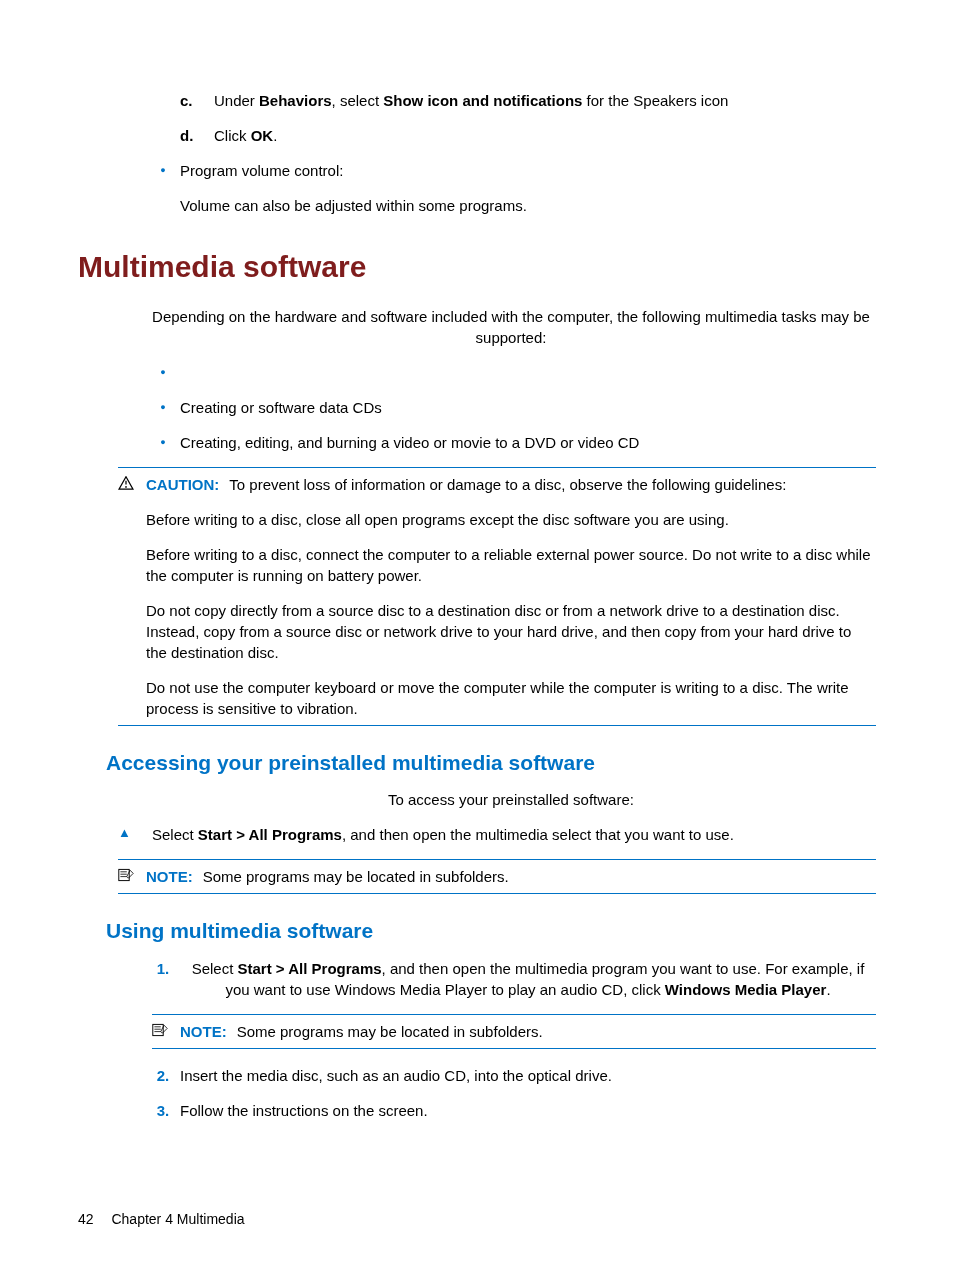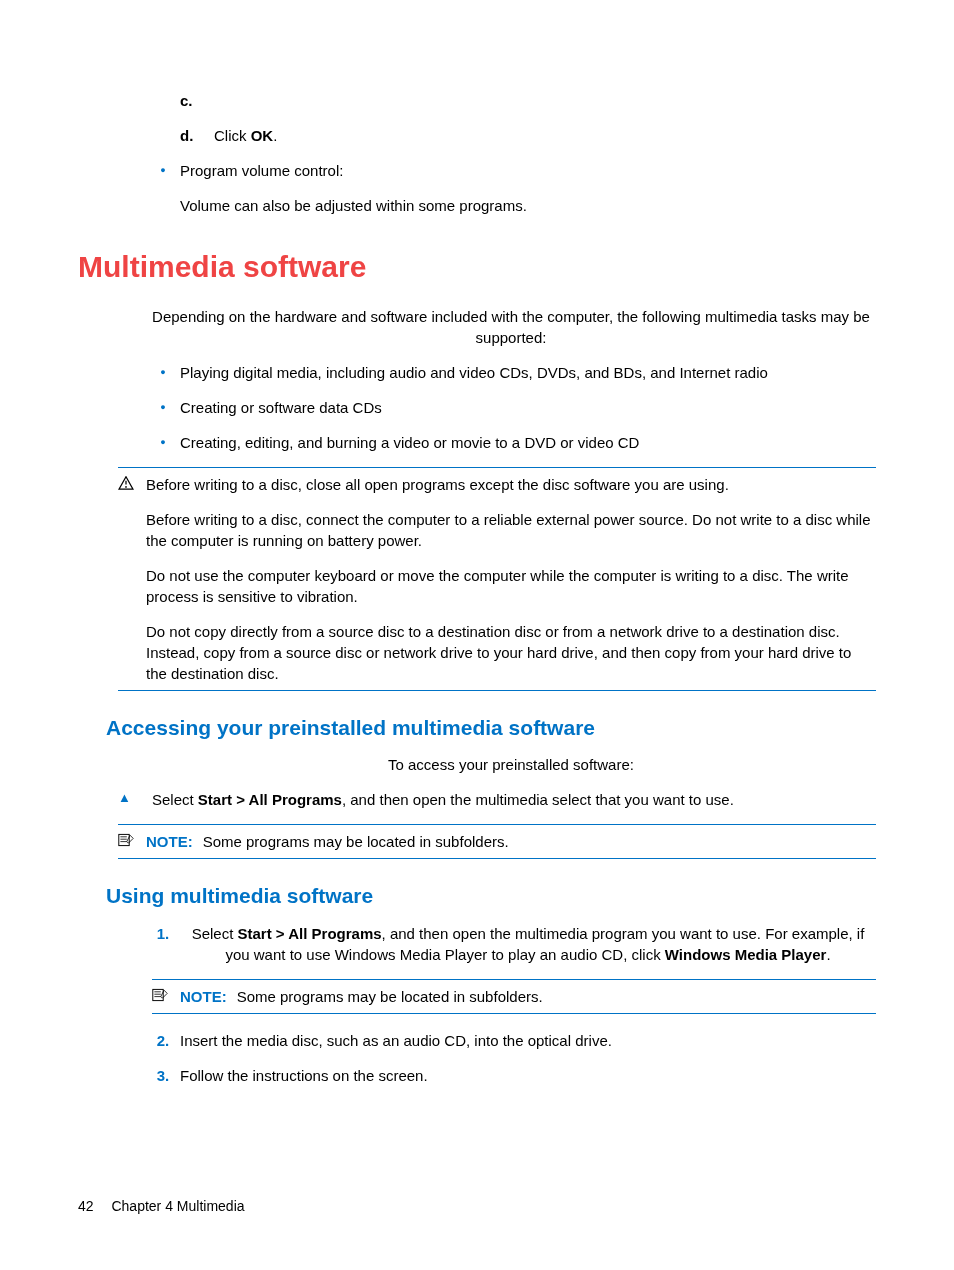--- a/index.html
+++ b/index.html
@@ -18,21 +18,21 @@
   .indent-2 { margin-left: 102px; }
   .para { margin-bottom: 14px; }
   .list-row { display: flex; margin-bottom: 14px; }
   .marker { color: #0073c6; font-weight: bold; width: 34px; flex-shrink: 0; }
   .marker-black { color: #000; font-weight: bold; width: 34px; flex-shrink: 0; }
   .bullet { color: #0073c6; width: 34px; flex-shrink: 0; font-size: 14px; line-height: 1.5; }
   .bullet::before { content: "●"; font-size: 9px; position: relative; top: -2px; }
   .triangle-up { color: #0073c6; width: 34px; flex-shrink: 0; font-size: 13px; }
   .triangle-up::before { content: "▲"; }
   h1.main-heading {
-    color: #ef4444;
+    color: #7f1d1d;
     font-size: 30px;
     font-weight: bold;
     margin-top: 30px;
     margin-bottom: 18px;
   }
   h2.sub-heading {
     color: #0073c6;
     font-size: 21px;
     font-weight: bold;
     margin-top: 22px;
@@ -45,35 +45,38 @@
     padding: 6px 0;
     display: flex;
     margin-bottom: 16px;
   }
   .callout-icon { width: 28px; flex-shrink: 0; color: #000; }
   .callout-body { flex: 1; }
   .callout-label { color: #0073c6; font-weight: bold; margin-right: 10px; }
   .callout .para:last-child { margin-bottom: 0; }
   .footer {
     position: absolute;
-    bottom: 53px;
+    bottom: 40px;
     left: 78px;
     font-size: 14px;
   }
   .footer-page { margin-right: 14px; }
   b { font-weight: bold; }
   .note-icon svg { width: 16px; height: 14px; }
   .caution-icon svg { width: 16px; height: 14px; }
 </style>
 </head>
 <body>
 
 <div class="indent-2">
   <div class="list-row">
     <div class="marker-black">c.</div>
+    <div>
+      <span>Under </span><b>Behaviors</b><span>, select </span><b>Show icon and notifications</b><span> for the Speakers icon</span>
+    </div>
   </div>
   <div class="list-row">
     <div class="marker-black">d.</div>
     <div>
       <span>Click </span><b>OK</b><span>.</span>
     </div>
   </div>
 </div>
 
 <div class="indent-1">
@@ -84,45 +87,45 @@
 </div>
 <div class="indent-2 para">Volume can also be adjusted within some programs.</div>
 
 <h1 class="main-heading">Multimedia software</h1>
 
 <div class="indent-1">
   <div class="para">Depending on the hardware and software included with the computer, the following multimedia tasks may be supported:</div>
 
   <div class="list-row">
     <div class="bullet"></div>
-    <div>Playing digital media, including audio and video CDs, DVDs, and BDs, and Internet radio</div>
   </div>
   <div class="list-row">
     <div class="bullet"></div>
     <div>Creating or software data CDs</div>
   </div>
   <div class="list-row">
     <div class="bullet"></div>
     <div>Creating, editing, and burning a video or movie to a DVD or video CD</div>
   </div>
 </div>
 
 <div class="callout" style="margin-left:40px;">
   <div class="callout-icon caution-icon">
     <svg viewBox="0 0 20 18">
         <path d="M10 1 L19 17 L1 17 Z" fill="none" stroke="#000" stroke-width="1.6"></path>
         <line x1="10" y1="6" x2="10" y2="11" stroke="#000" stroke-width="1.6"></line>
         <circle cx="10" cy="14" r="1.1" fill="#000"></circle>
       </svg>
   </div>
   <div class="callout-body">
+    <div class="para"><span class="callout-label">CAUTION:</span><span>To prevent loss of information or damage to a disc, observe the following guidelines:</span></div>
     <div class="para">Before writing to a disc, close all open programs except the disc software you are using.</div>
     <div class="para">Before writing to a disc, connect the computer to a reliable external power source. Do not write to a disc while the computer is running on battery power.</div>
+    <div class="para">Do not copy directly from a source disc to a destination disc or from a network drive to a destination disc. Instead, copy from a source disc or network drive to your hard drive, and then copy from your hard drive to the destination disc.</div>
     <div class="para">Do not use the computer keyboard or move the computer while the computer is writing to a disc. The write process is sensitive to vibration.</div>
-    <div class="para">Do not copy directly from a source disc to a destination disc or from a network drive to a destination disc. Instead, copy from a source disc or network drive to your hard drive, and then copy from your hard drive to the destination disc.</div>
   </div>
 </div>
 
 <h2 class="sub-heading">Accessing your preinstalled multimedia software</h2>
 
 <div class="indent-1">
   <div class="para">To access your preinstalled software:</div>
 </div>
 
 <div style="margin-left:40px;">

